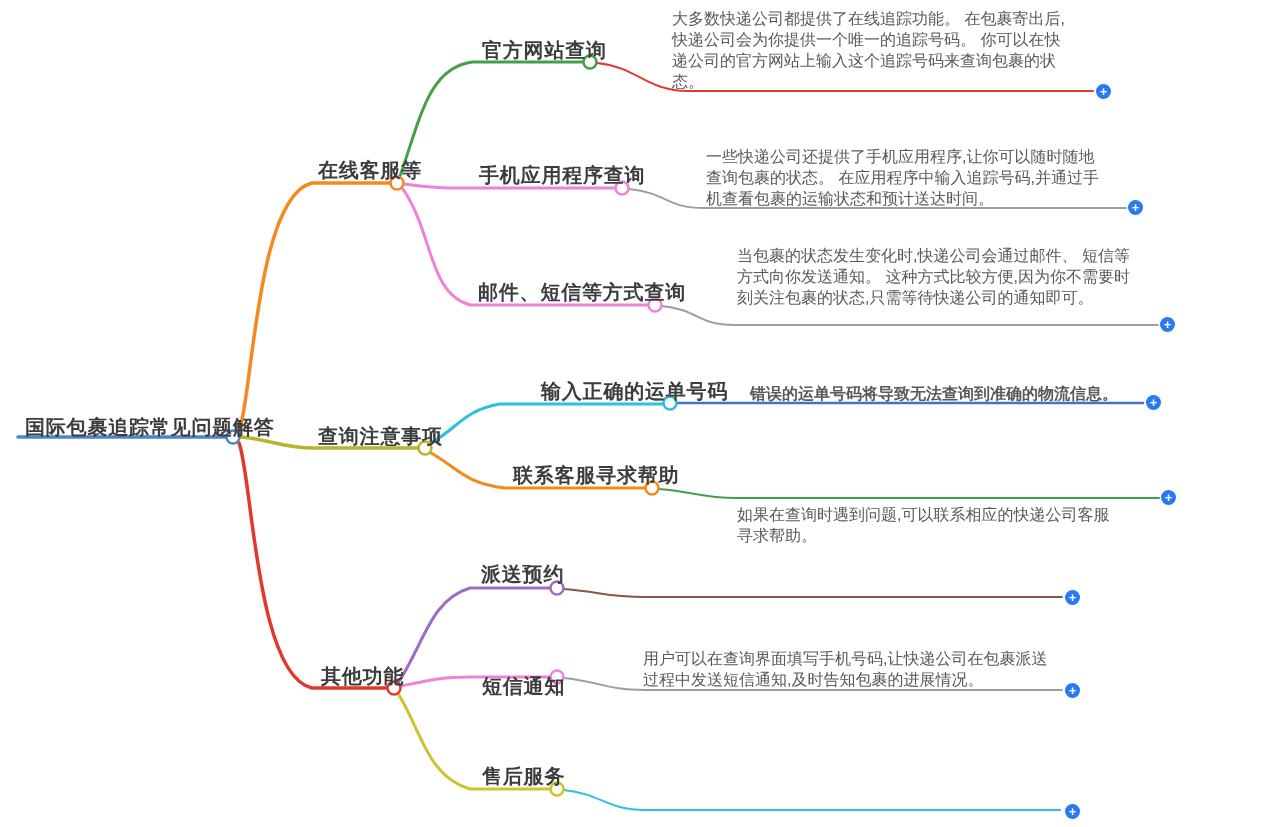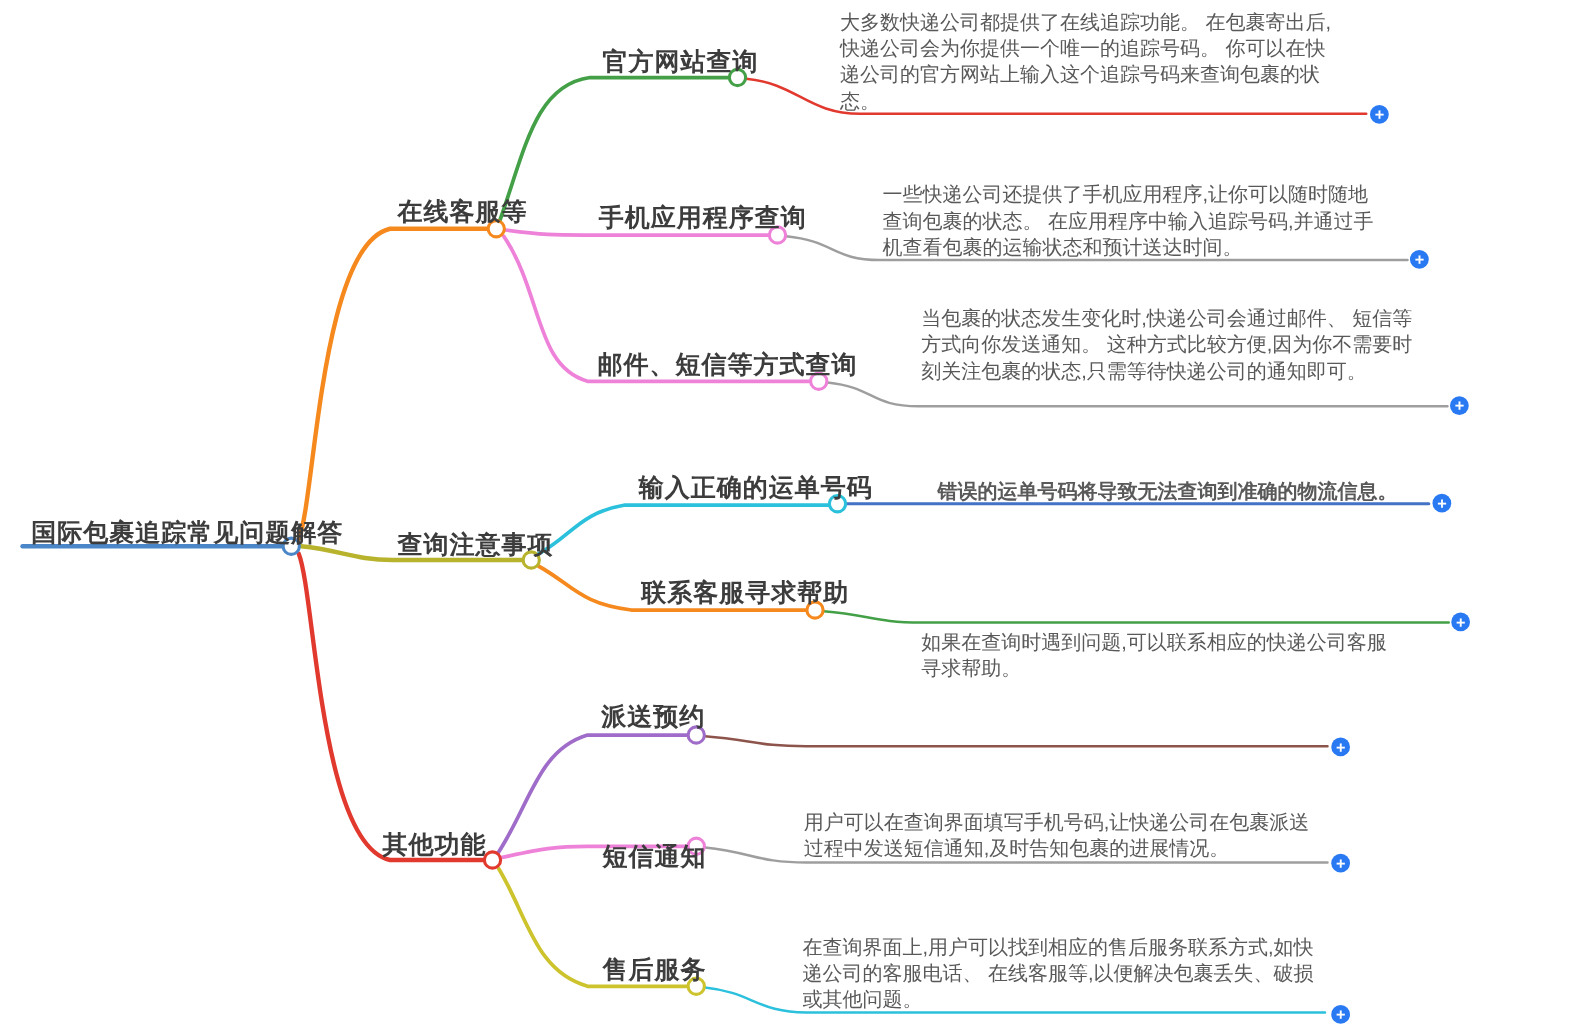--- a/index.html
+++ b/index.html
@@ -59,38 +59,37 @@
     <circle cx="652" cy="488" r="6.5" fill="#fff" stroke-width="2.5" stroke="#f5891d"></circle>
     <circle cx="557" cy="588" r="6.5" fill="#fff" stroke-width="2.5" stroke="#a06cc9"></circle>
     <circle cx="557" cy="677" r="6.5" fill="#fff" stroke-width="2.5" stroke="#ee82d9"></circle>
     <circle cx="557" cy="789" r="6.5" fill="#fff" stroke-width="2.5" stroke="#ccc32d"></circle>
   </svg>
 
   <div class="node-label" style="left:25px;top:417px;">国际包裹追踪常见问题解答</div>
 
   <div class="node-label" style="left:318px;top:160px;">在线客服等</div>
   <div class="node-label" style="left:318px;top:426px;">查询注意事项</div>
-  <div class="node-label" style="left:306px;top:666px;">其他功能</div>
+  <div class="node-label" style="left:321px;top:666px;">其他功能</div>
 
   <div class="node-label" style="left:482px;top:40px;">官方网站查询</div>
   <div class="node-label" style="left:479px;top:165px;">手机应用程序查询</div>
   <div class="node-label" style="left:478px;top:282px;">邮件、短信等方式查询</div>
-  <div class="node-label" style="left:511px;top:381px;">输入正确的运单号码</div>
+  <div class="node-label" style="left:541px;top:381px;">输入正确的运单号码</div>
   <div class="node-label" style="left:513px;top:465px;">联系客服寻求帮助</div>
   <div class="node-label" style="left:481px;top:564px;">派送预约</div>
   <div class="node-label" style="left:482px;top:676px;">短信通知</div>
   <div class="node-label" style="left:482px;top:766px;">售后服务</div>
 
   <div class="desc" style="left:672px;top:8px;width:400px;">大多数快递公司都提供了在线追踪功能。 在包裹寄出后,快递公司会为你提供一个唯一的追踪号码。 你可以在快递公司的官方网站上输入这个追踪号码来查询包裹的状态。</div>
   <div class="desc" style="left:706px;top:146px;width:400px;">一些快递公司还提供了手机应用程序,让你可以随时随地查询包裹的状态。 在应用程序中输入追踪号码,并通过手机查看包裹的运输状态和预计送达时间。</div>
   <div class="desc" style="left:737px;top:245px;width:394px;">当包裹的状态发生变化时,快递公司会通过邮件、 短信等方式向你发送通知。 这种方式比较方便,因为你不需要时刻关注包裹的状态,只需等待快递公司的通知即可。</div>
   <div class="desc nowrap" style="left:750px;top:383px;font-weight:bold;">错误的运单号码将导致无法查询到准确的物流信息。</div>
   <div class="desc" style="left:737px;top:456px;width:384px;margin-top:48px;">如果在查询时遇到问题,可以联系相应的快递公司客服寻求帮助。</div>
   <div class="desc" style="left:643px;top:648px;width:410px;">用户可以在查询界面填写手机号码,让快递公司在包裹派送过程中发送短信通知,及时告知包裹的进展情况。</div>
-  <div class="desc" style="left:642px;top:748px;width:414px;">在查询界面上,用户可以找到相应的售后服务联系方式,如快递公司的客服电话、 在线客服等,以便解决包裹丢失、破损或其他问题。</div>
 
   <div class="plus" style="left: 1096px; top: 84px; background: rgb(41, 121, 243);">+</div>
   <div class="plus" style="left: 1128px; top: 200px; background: rgb(41, 121, 243);">+</div>
   <div class="plus" style="left: 1160px; top: 317px; background: rgb(41, 121, 243);">+</div>
   <div class="plus" style="left: 1146px; top: 395px; background: rgb(41, 121, 243);">+</div>
   <div class="plus" style="left: 1161px; top: 490px; background: rgb(41, 121, 243);">+</div>
   <div class="plus" style="left: 1065px; top: 590px; background: rgb(41, 121, 243);">+</div>
   <div class="plus" style="left: 1065px; top: 683px; background: rgb(41, 121, 243);">+</div>
   <div class="plus" style="left: 1065px; top: 804px; background: rgb(41, 121, 243);">+</div>
 

